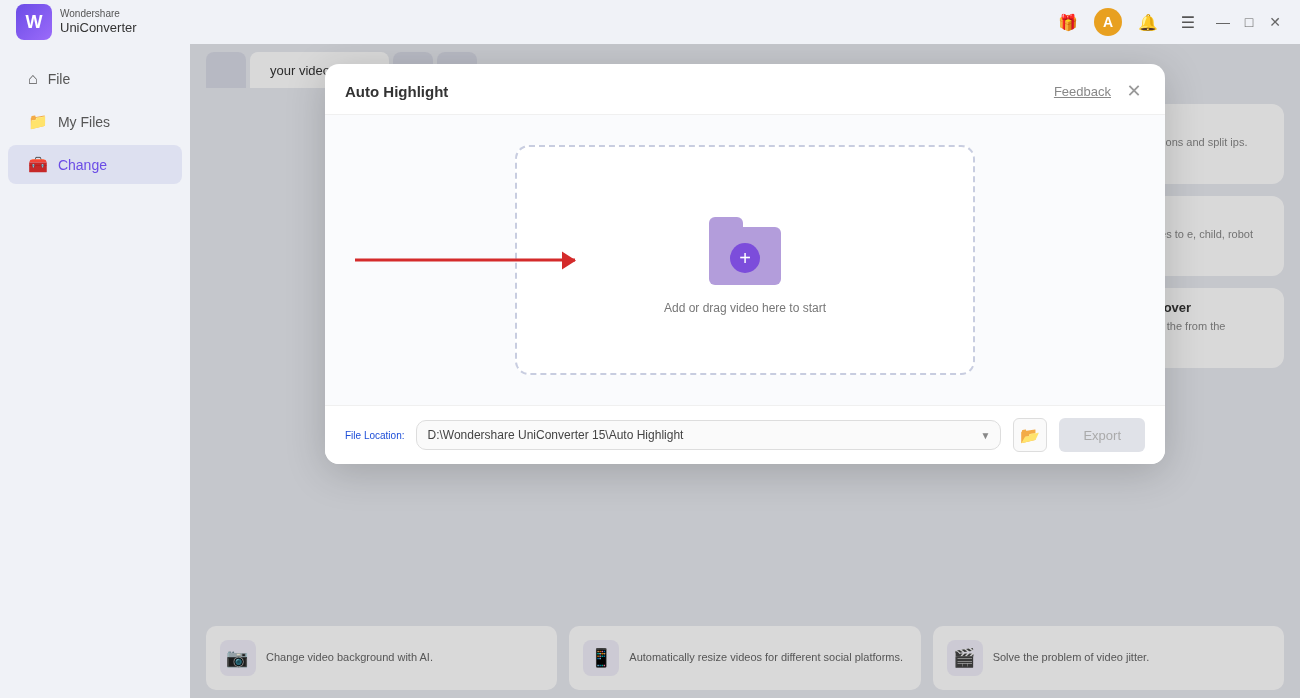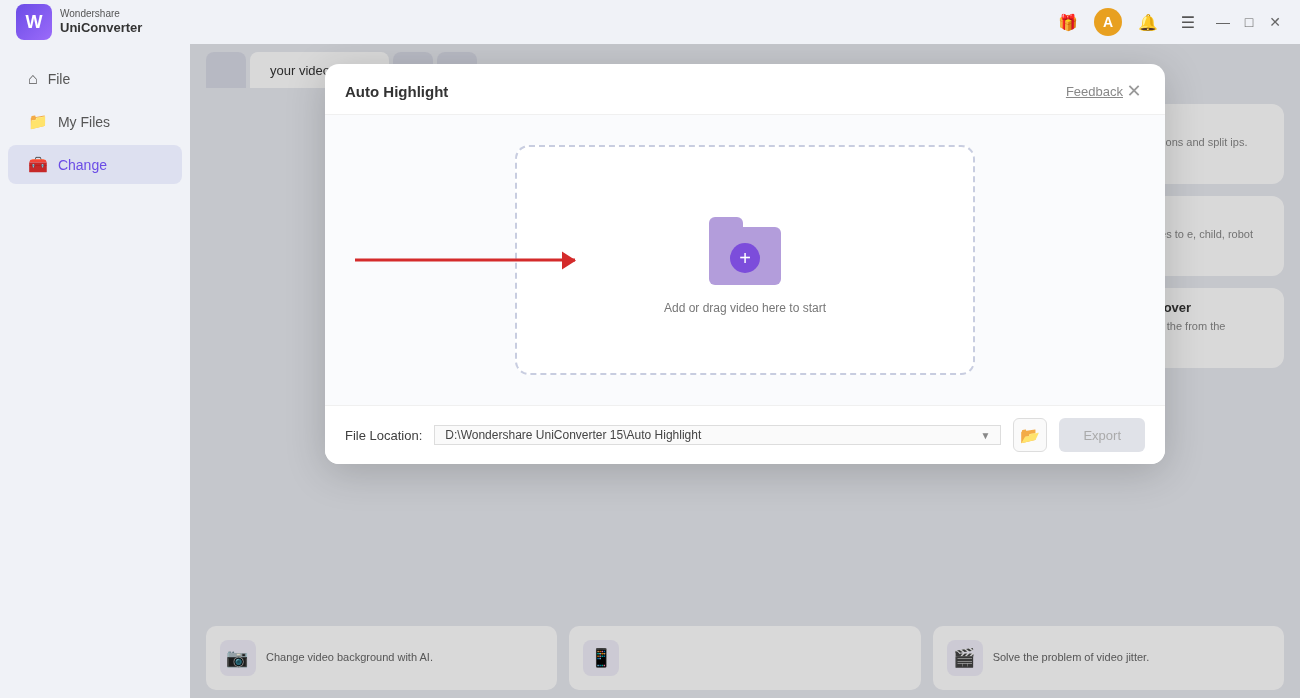--- a/index.html
+++ b/index.html
@@ -45,21 +45,21 @@
       flex-direction: column;
       line-height: 1.2;
       justify-content: center;
     }
     .app-name-top {
       font-size: 10px;
       color: #555;
     }
     .app-name-bottom {
       font-size: 13px;
-      font-weight: 700;
+      font-weight: 400;
       color: #333;
     }
     .top-bar-right {
       display: flex;
       align-items: center;
       gap: 12px;
     }
     .top-icon {
       width: 28px;
       height: 28px;
@@ -272,20 +272,21 @@
       border-bottom: 1px solid #f0f0f0;
     }
     .modal-title {
       font-size: 15px;
       font-weight: 600;
       color: #333;
     }
     .modal-header-right {
       display: flex;
       align-items: center;
+      gap: 12px;
     }
     .feedback-link {
       font-size: 13px;
       color: #888;
       cursor: pointer;
       text-decoration: underline;
     }
     .modal-close {
       width: 22px;
       height: 22px;
@@ -423,29 +424,29 @@
     
     .modal-footer {
       padding: 12px 20px;
       background: white;
       border-top: 1px solid #f0f0f0;
       display: flex;
       align-items: center;
       gap: 12px;
     }
     .file-location-label {
-      font-size: 13px;
-      color: #404040;
+      font-size: 10px;
+      color: #1d4ed8;
       flex-shrink: 0;
     }
     .file-path-input {
       flex: 1;
-      height: 20px;
+      height: 30px;
       border: 1px solid #ddd;
-      border-radius: 0;
+      border-radius: 10px;
       padding: 0 10px;
       font-size: 12px;
       color: #444;
       background: #fafafa;
       display: flex;
       align-items: center;
       position: relative;
     }
     .file-path-text {
       flex: 1;
@@ -562,20 +563,23 @@
     </div>
 
     <div class="bottom-tools">
       <div class="bottom-tool-item">
         <div class="bottom-tool-icon">📷</div>
         <div class="bottom-tool-text">Change video
 background with AI.</div>
       </div>
       <div class="bottom-tool-item">
         <div class="bottom-tool-icon">📱</div>
+        <div class="bottom-tool-text">Automatically resize
+videos for different social
+platforms.</div>
       </div>
       <div class="bottom-tool-item">
         <div class="bottom-tool-icon">🎬</div>
         <div class="bottom-tool-text">Solve the problem of
 video jitter.</div>
       </div>
     </div>
 
     <div class="modal-overlay">
       <div class="modal">

